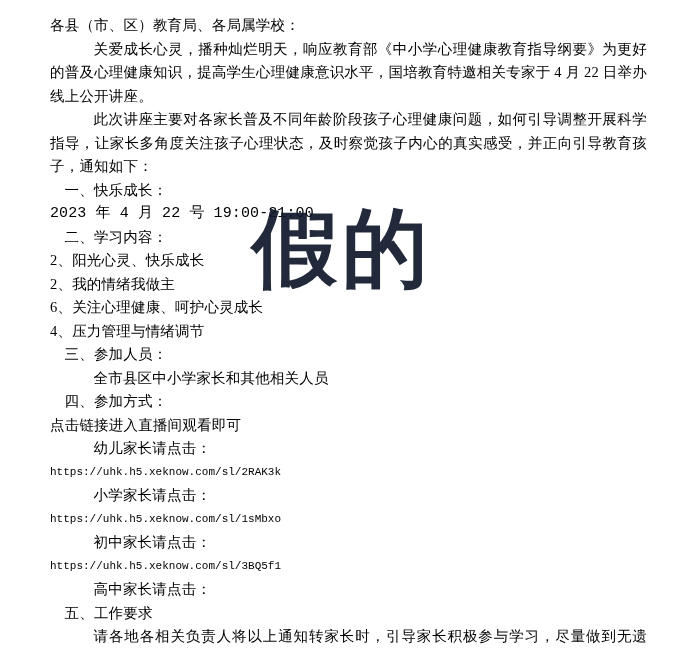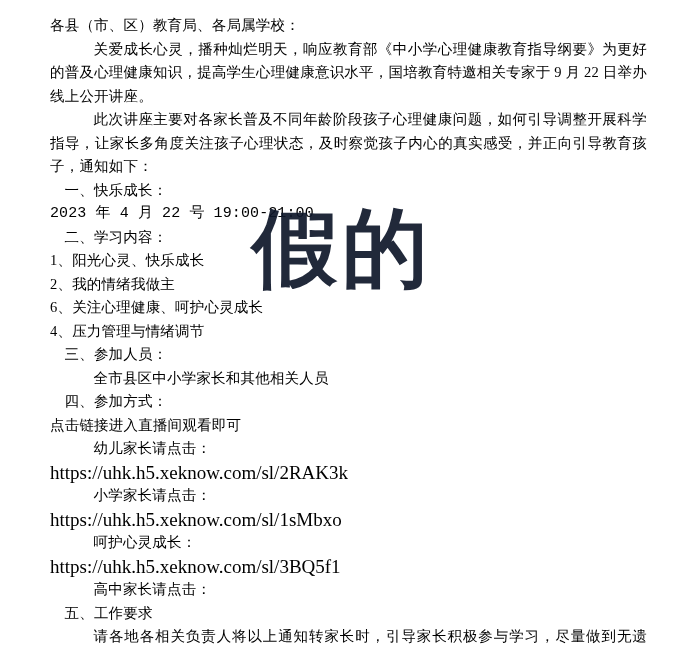--- a/index.html
+++ b/index.html
@@ -41,22 +41,22 @@
   .indent3 {
     text-indent: 3em;
   }
   .mono {
     font-family: Liberation Mono, monospace;
     font-size: 15px;
     line-height: 23.5px;
     letter-spacing: 0.1px;
   }
   .url {
-    font-family: Liberation Serif, serif;
-    font-size: 19px;
+    font-family: Liberation Mono, monospace;
+    font-size: 11px;
     line-height: 23.5px;
     letter-spacing: 0px;
   }
   .watermark {
     position: absolute;
     left: 252px;
     top: 205px;
     font-family: "DejaVu Serif", serif;
     font-weight: bold;
     font-size: 86px;
@@ -68,46 +68,46 @@
     white-space: nowrap;
   }
 </style>
 </head>
 <body>
 
 <div class="page">
 
   <div class="line">各县（市、区）教育局、各局属学校：</div>
 
-  <div class="para indent3">关爱成长心灵，播种灿烂明天，响应教育部《中小学心理健康教育指导纲要》为更好的普及心理健康知识，提高学生心理健康意识水平，国培教育特邀相关专家于 9 月 22 日举办线上公开讲座。</div>
+  <div class="para indent3">关爱成长心灵，播种灿烂明天，响应教育部《中小学心理健康教育指导纲要》为更好的普及心理健康知识，提高学生心理健康意识水平，国培教育特邀相关专家于 4 月 22 日举办线上公开讲座。</div>
 
   <div class="para indent3">此次讲座主要对各家长普及不同年龄阶段孩子心理健康问题，如何引导调整开展科学指导，让家长多角度关注孩子心理状态，及时察觉孩子内心的真实感受，并正向引导教育孩子，通知如下：</div>
 
   <div class="line indent1">一、快乐成长：</div>
   <div class="mono">2023 年 4 月 22 号 19:00-21:00</div>
 
   <div class="line indent1">二、学习内容：</div>
-  <div class="line">1、阳光心灵、快乐成长</div>
+  <div class="line">2、阳光心灵、快乐成长</div>
   <div class="line">2、我的情绪我做主</div>
   <div class="line">6、关注心理健康、呵护心灵成长</div>
   <div class="line">4、压力管理与情绪调节</div>
 
   <div class="line indent1">三、参加人员：</div>
   <div class="line indent3">全市县区中小学家长和其他相关人员</div>
 
   <div class="line indent1">四、参加方式：</div>
   <div class="line">点击链接进入直播间观看即可</div>
 
   <div class="line indent3">幼儿家长请点击：</div>
   <div class="url">https://uhk.h5.xeknow.com/sl/2RAK3k</div>
 
   <div class="line indent3">小学家长请点击：</div>
   <div class="url">https://uhk.h5.xeknow.com/sl/1sMbxo</div>
 
-  <div class="line indent3">呵护心灵成长：</div>
+  <div class="line indent3">初中家长请点击：</div>
   <div class="url">https://uhk.h5.xeknow.com/sl/3BQ5f1</div>
 
   <div class="line indent3">高中家长请点击：</div>
 
   <div class="line indent1">五、工作要求</div>
   <div class="para indent3">请各地各相关负责人将以上通知转家长时，引导家长积极参与学习，尽量做到无遗漏！给孩子未来健康发展带来一个更美好的明天！</div>
 
   <div class="watermark">假的</div>
 </div>
 

